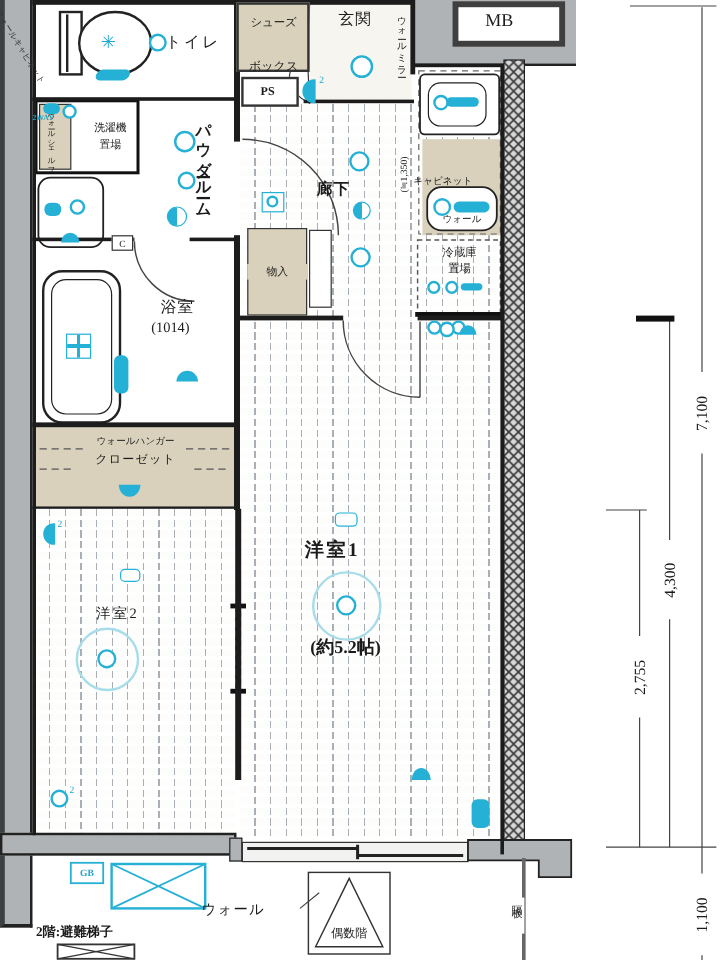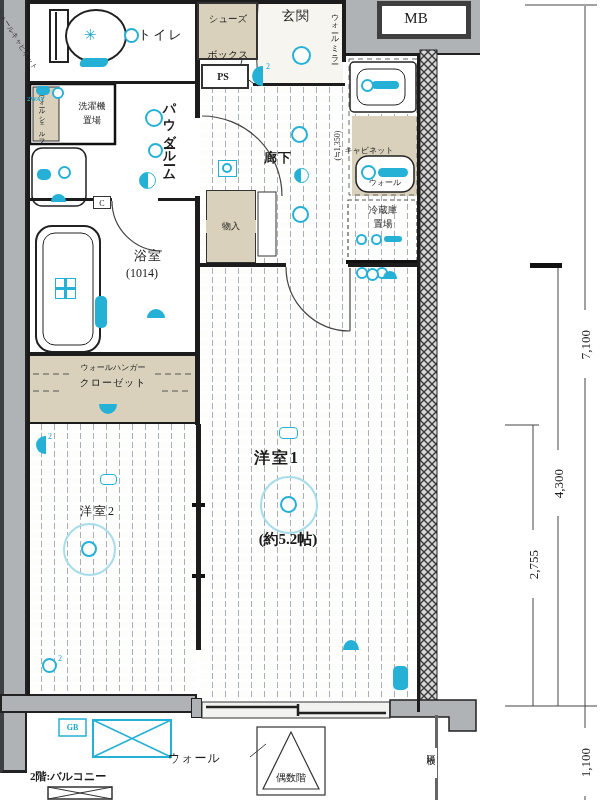--- a/index.html
+++ b/index.html
@@ -171,21 +171,21 @@
   <div class="lbl ctr" style="left:334px;top:145px;width:70px;font-size:8px;">キャビネット</div>
   <div class="lbl ctr" style="left:352px;top:204px;width:62px;font-size:9.5px;">冷蔵庫</div>
   <div class="lbl ctr" style="left:352px;top:218px;width:62px;font-size:9.5px;">置場</div>
   <div class="lbl" style="left:301px;top:141px;width:72px;font-size:8px;text-align:center;transform:rotate(-90deg);background:rgba(255,255,255,.85);">(≒1,350)</div>
   <div class="lbl" style="left:254px;top:448px;font-size:16px;font-weight:600;letter-spacing:2px;">洋室1</div>
   <div class="lbl ctr" style="left:233px;top:530px;width:110px;font-size:15px;font-weight:600;">(約5.2帖)</div>
   <div class="lbl" style="left:80px;top:503px;font-size:12px;font-weight:400;letter-spacing:2px;">洋室2</div>
   <div class="lbl ctr" style="left:68px;top:362px;width:90px;font-size:8px;">ウォールハンガー</div>
   <div class="lbl ctr" style="left:63px;top:376px;width:100px;font-size:10px;font-weight:400;letter-spacing:1px;">クローゼット</div>
   <div class="lbl" style="left:168px;top:750px;font-size:12px;letter-spacing:1px;">ウォール</div>
-  <div class="lbl" style="left:30px;top:769px;font-size:11px;font-weight:700;">2階:バルコニー</div>
+  <div class="lbl" style="left:30px;top:769px;font-size:11px;font-weight:700;">2階:避難梯子</div>
   <div class="lbl ctr" style="left:261px;top:771px;width:60px;font-size:10px;">偶数階</div>
   <div class="lbl vtext" style="left:424px;top:748px;height:30px;font-size:9px;background:#fff;">隔板</div>
   <div class="lbl cy ctr" style="left:59px;top:719px;width:27px;font-size:8px;line-height:17px;font-weight:700;">GB</div>
 
   <div class="dimlbl" style="left:555px;top:337px;">7,100</div>
   <div class="dimlbl" style="left:528px;top:476px;">4,300</div>
   <div class="dimlbl" style="left:503px;top:557px;">2,755</div>
   <div class="dimlbl" style="left:555px;top:755px;">1,100</div>
 
   <div class="lbl cy" style="left:84px;top:26px;font-size:15px;">✳</div>

